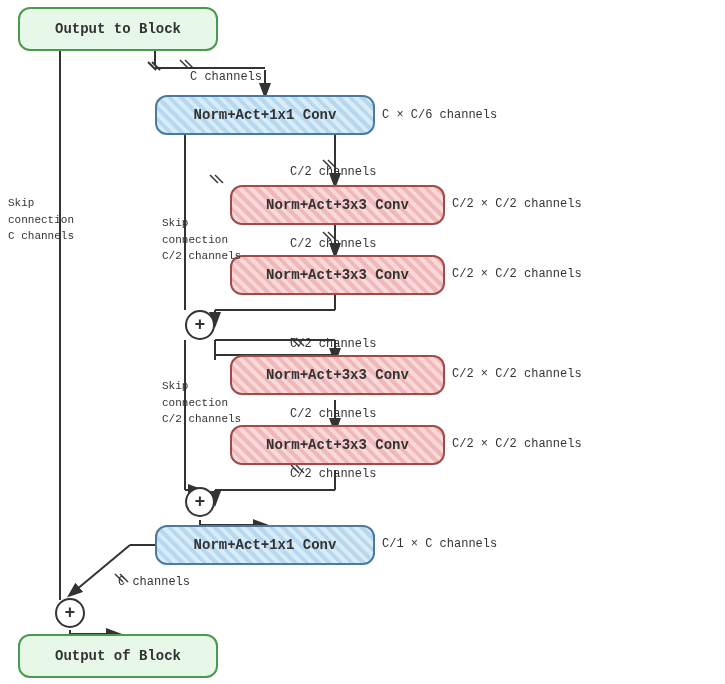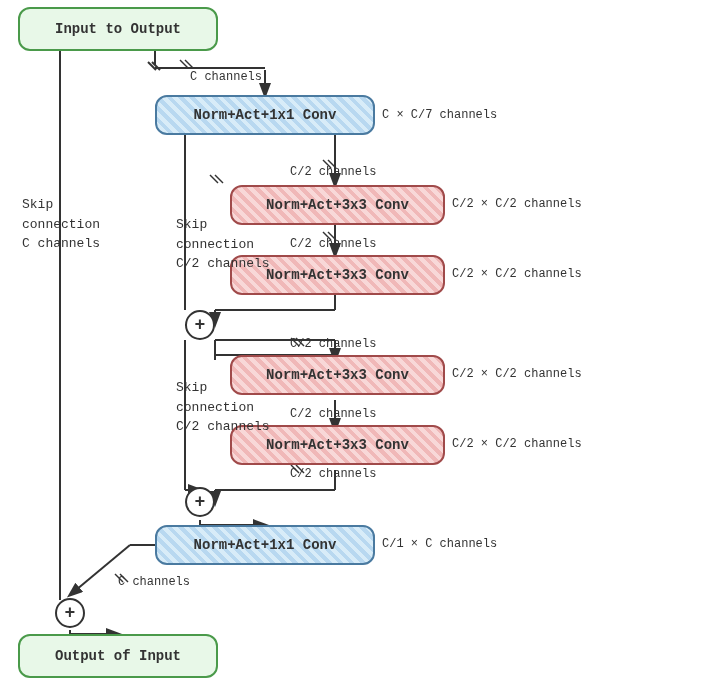--- a/index.html
+++ b/index.html
@@ -92,25 +92,24 @@
       position: absolute;
       top: 0;
       left: 0;
       width: 725px;
       height: 684px;
       pointer-events: none;
     }
 
     .skip-label {
       position: absolute;
-      font-size: 13px;
+      font-size: 11px;
       color: #333;
       font-family: 'Courier New', monospace;
       line-height: 1.4;
-      margin-left: 14px;
     }
   </style>
 </head>
 <body>
 
 <div class="diagram">
 
   <svg class="arrows-svg">
     <defs>
       <marker id="arrow" markerWidth="8" markerHeight="8" refX="6" refY="3" orient="auto">
@@ -188,21 +187,21 @@
 
     <line x1="120" y1="574" x2="128" y2="582" stroke="#333" stroke-width="1.5"></line>
     <line x1="115" y1="574" x2="123" y2="582" stroke="#333" stroke-width="1.5"></line>
 
     <line x1="296" y1="338" x2="304" y2="346" stroke="#333" stroke-width="1.5"></line>
     <line x1="291" y1="338" x2="299" y2="346" stroke="#333" stroke-width="1.5"></line>
 
   </svg>
 
   <div class="box box-green" style="left:18px; top:7px; width:200px; height:44px;">
-    <span>Input to Output</span>
+    <span>Output to Block</span>
   </div>
 
   <div class="box box-blue" style="left:155px; top:95px; width:220px; height:40px;">
     <span>Norm+Act+1x1 Conv</span>
   </div>
 
   <div class="box box-red" style="left:230px; top:185px; width:215px; height:40px;">
     <span>Norm+Act+3x3 Conv</span>
   </div>
 
@@ -228,26 +227,26 @@
 
   <div class="box box-blue" style="left:155px; top:525px; width:220px; height:40px;">
     <span>Norm+Act+1x1 Conv</span>
   </div>
 
   <div class="circle-plus" style="left:55px; top:598px;">
     <span>+</span>
   </div>
 
   <div class="box box-green" style="left:18px; top:634px; width:200px; height:44px;">
-    <span>Output of Input</span>
+    <span>Output of Block</span>
   </div>
 
   <div class="label" style="left:190px; top:70px;">C channels</div>
 
-  <div class="label" style="left:382px; top:108px;">C × C/7 channels</div>
+  <div class="label" style="left:382px; top:108px;">C × C/6 channels</div>
 
   <div class="label" style="left:290px; top:165px;">C/2 channels</div>
 
   <div class="label" style="left:452px; top:197px;">C/2 × C/2 channels</div>
 
   <div class="label" style="left:290px; top:237px;">C/2 channels</div>
 
   <div class="label" style="left:452px; top:267px;">C/2 × C/2 channels</div>
 
   <div class="label" style="left:290px; top:337px;">C/2 channels</div>

